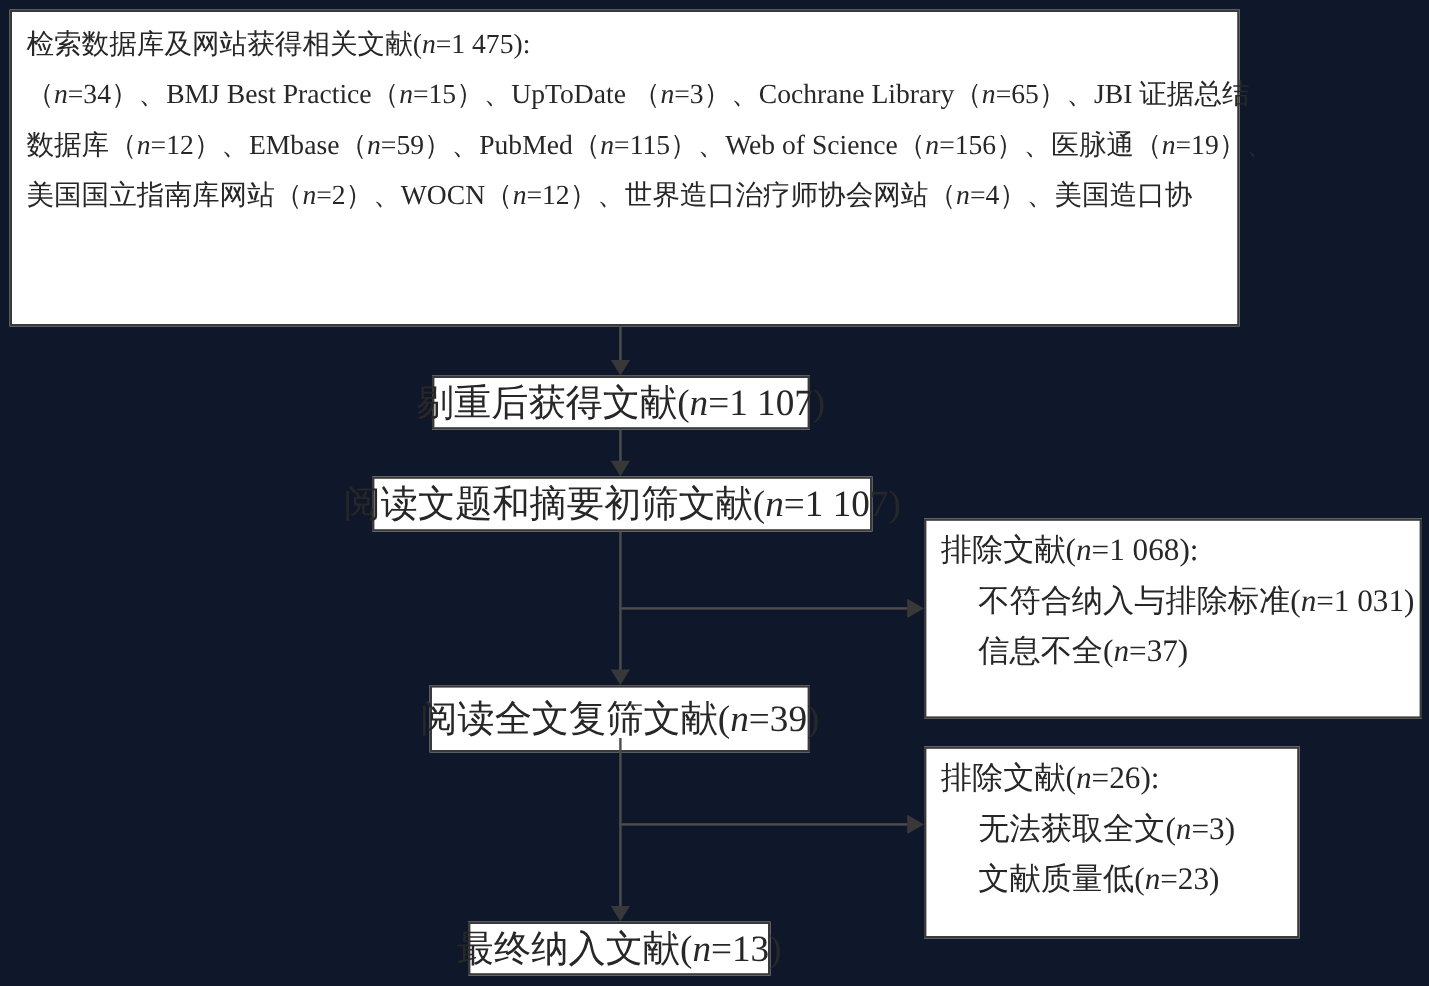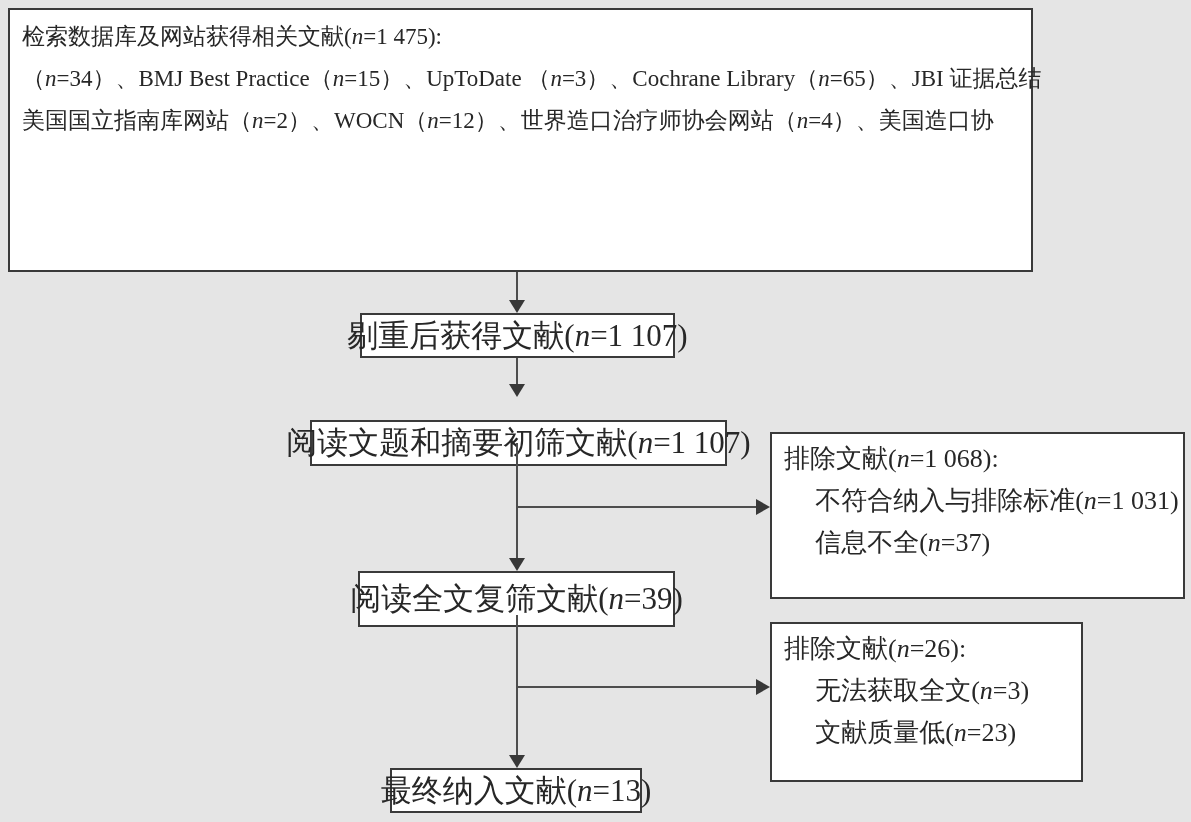--- a/index.html
+++ b/index.html
@@ -1,19 +1,19 @@
 <!DOCTYPE html>
 <html><head>
 <meta charset="utf-8">
 <style>
   html,body{margin:0;padding:0;background:#ffffff;}
   #canvas{
     position:relative;
     width:1191px;height:822px;
-    background:#e5e5e5;
+    background:#0f172a;
     font-family:"Liberation Serif","DejaVu Serif",serif;
     color:#272727;
     overflow:hidden;
   }
   .box{
     position:absolute;
     box-sizing:border-box;
     border:2px solid #3a3a3a;
     background:#ffffff;
   }
@@ -59,34 +59,35 @@
   i{ font-style:italic; }
 </style>
 </head>
 <body>
 
 <div id="canvas">
 
   <div class="box idbox" style="left:8px; top:8px; width:1025px; height:264px;">
     <div class="idline">检索数据库及网站获得相关文献(<i>n</i>=1 475):</div>
     <div class="idline">（<i>n</i>=34）、BMJ Best Practice（<i>n</i>=15）、UpToDate （<i>n</i>=3）、Cochrane Library（<i>n</i>=65）、JBI 证据总结</div>
+    <div class="idline">数据库（<i>n</i>=12）、EMbase（<i>n</i>=59）、PubMed（<i>n</i>=115）、Web of Science（<i>n</i>=156）、医脉通（<i>n</i>=19）、</div>
     <div class="idline">美国国立指南库网站（<i>n</i>=2）、WOCN（<i>n</i>=12）、世界造口治疗师协会网站（<i>n</i>=4）、美国造口协</div>
   </div>
 
   <div class="vline" style="left:516px; top:272px; height:30px;"></div>
   <div class="arrow-down" style="left:509px; top:300px;"></div>
 
   <div class="box center-box" style="left:360px; top:313px; width:315px; height:45px;">
     <span>剔重后获得文献(<i>n</i>=1 107)</span>
   </div>
 
   <div class="vline" style="left:516px; top:358px; height:28px;"></div>
   <div class="arrow-down" style="left:509px; top:384px;"></div>
 
-  <div class="box center-box" style="left:310px; top:397px; width:417px; height:46px;margin-top:23px;">
+  <div class="box center-box" style="left:310px; top:397px; width:417px; height:46px;">
     <span>阅读文题和摘要初筛文献(<i>n</i>=1 107)</span>
   </div>
 
   <div class="vline" style="left:516px; top:443px; height:117px;"></div>
   <div class="arrow-down" style="left:509px; top:558px;"></div>
 
   <div class="hline" style="left:516px; top:506px; width:240px;"></div>
   <div class="arrow-right" style="left:756px; top:499px;"></div>
 
   <div class="box exclbox" style="left:770px; top:432px; width:415px; height:167px;">

